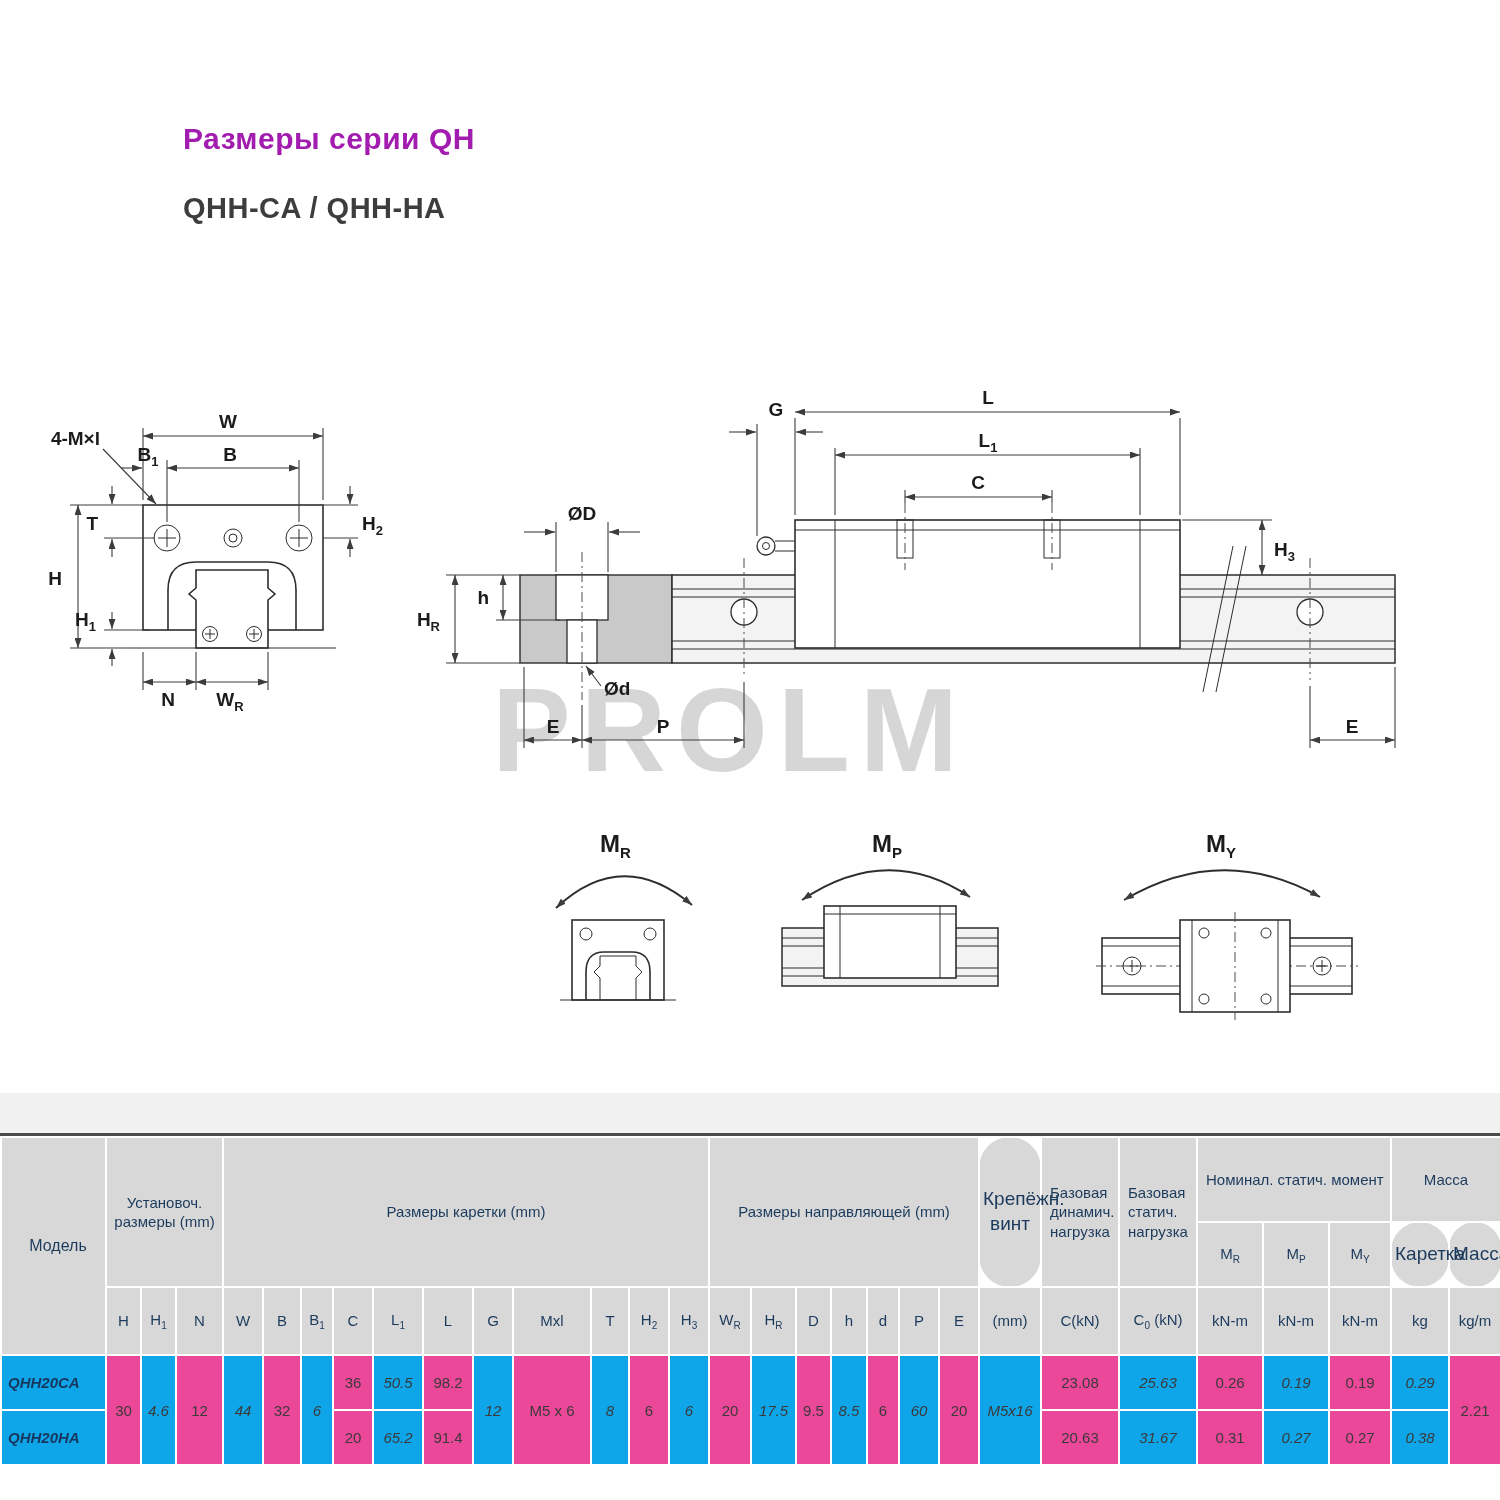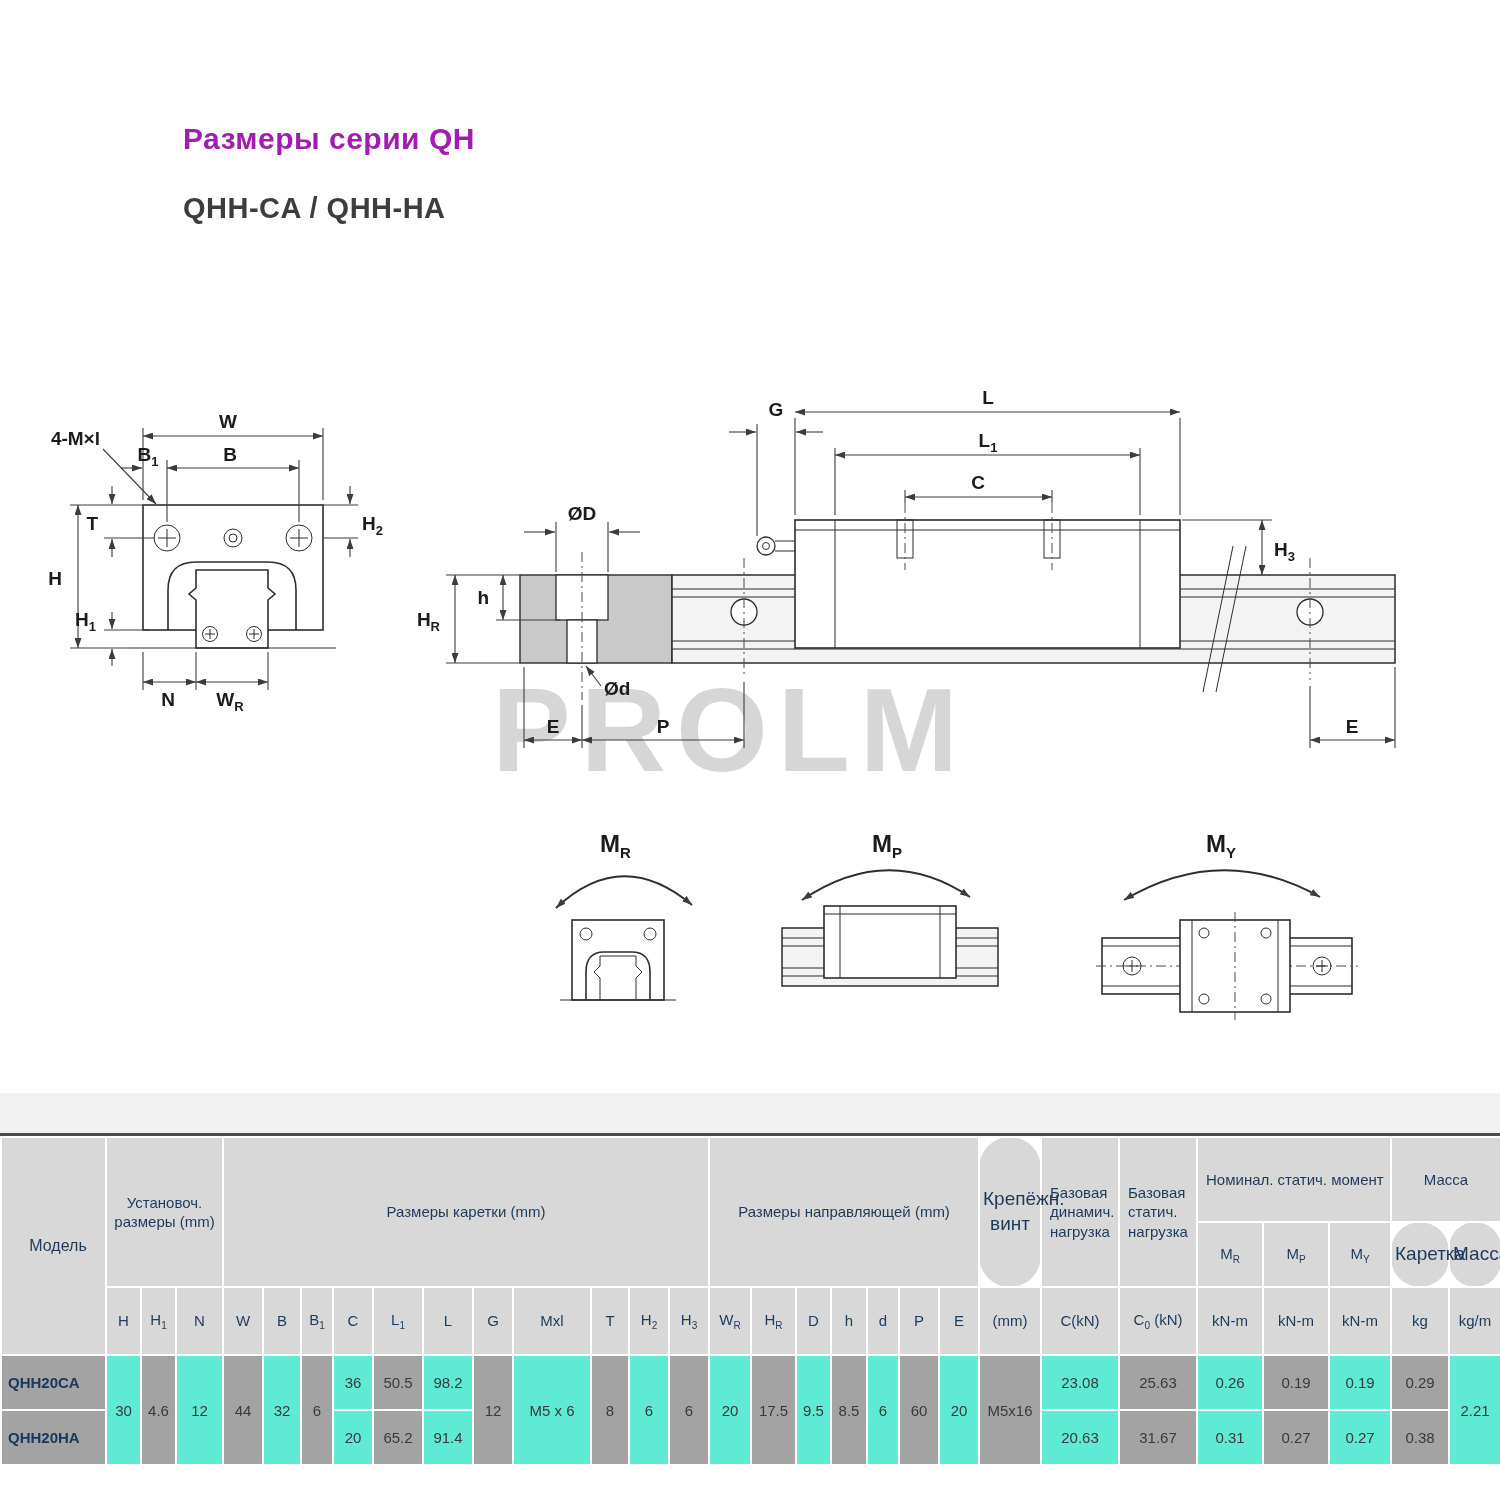--- a/index.html
+++ b/index.html
@@ -42,22 +42,22 @@
   table.spec th, table.spec td { border:2px solid #ffffff; vertical-align:middle; padding:2px 3px; }
   table.spec th {
     background:#d8d8d8; color:#1c3a5c; font-weight:normal; font-size:15px;
     text-align:center; line-height:1.3;
   }
   table.spec th.model-hdr { text-align:center; padding-left:12px; font-size:16px; }
   table.spec th.left  { text-align:left; padding-left:8px; }
   table.spec th.small { font-size:19px;border-radius:31px; }
   table.spec td { text-align:center; color:#3a3a3a; font-size:15px; }
   table.spec td.model { text-align:left; padding-left:6px; font-weight:bold; color:#17375e; font-size:15px; }
-  table.spec td.col-a { background:#a3a3a3; }
-  table.spec td.col-b { background:#5eead4; }
+  table.spec td.col-a { background:#0ea5e9;font-style:italic; }
+  table.spec td.col-b { background:#ec4899; }
   table.spec sub, table.spec th sub { font-size:10px; }
 </style>
 </head>
 <body>
 
 <div class="page">
 
   <div class="title">Размеры серии QH</div>
   <div class="subtitle">QHH-CA / QHH-HA</div>
   <div class="watermark">PROLM</div>

